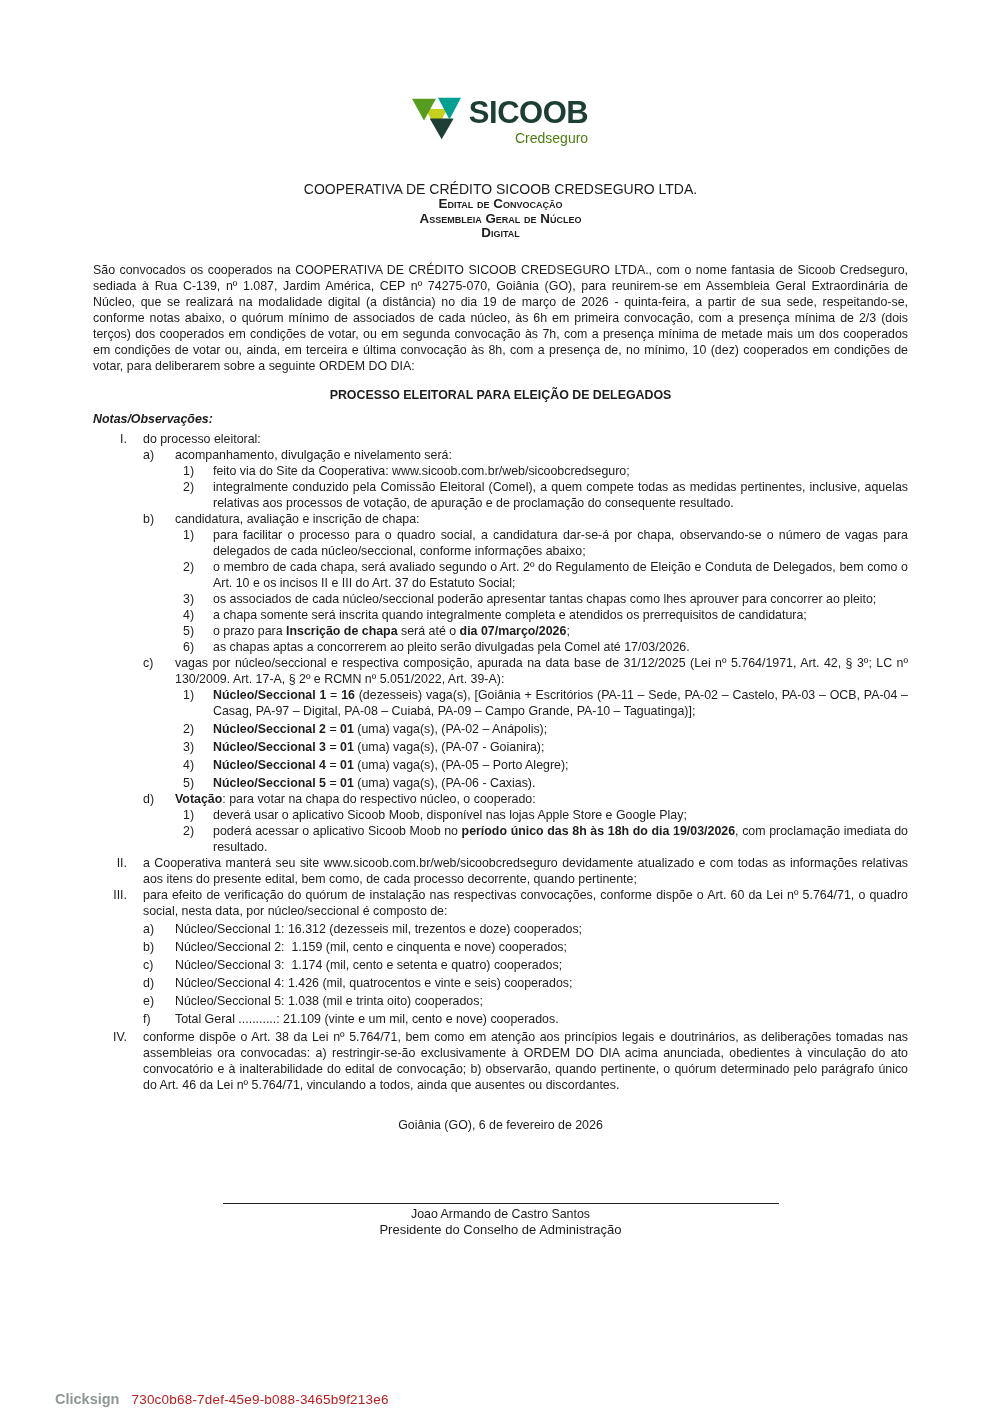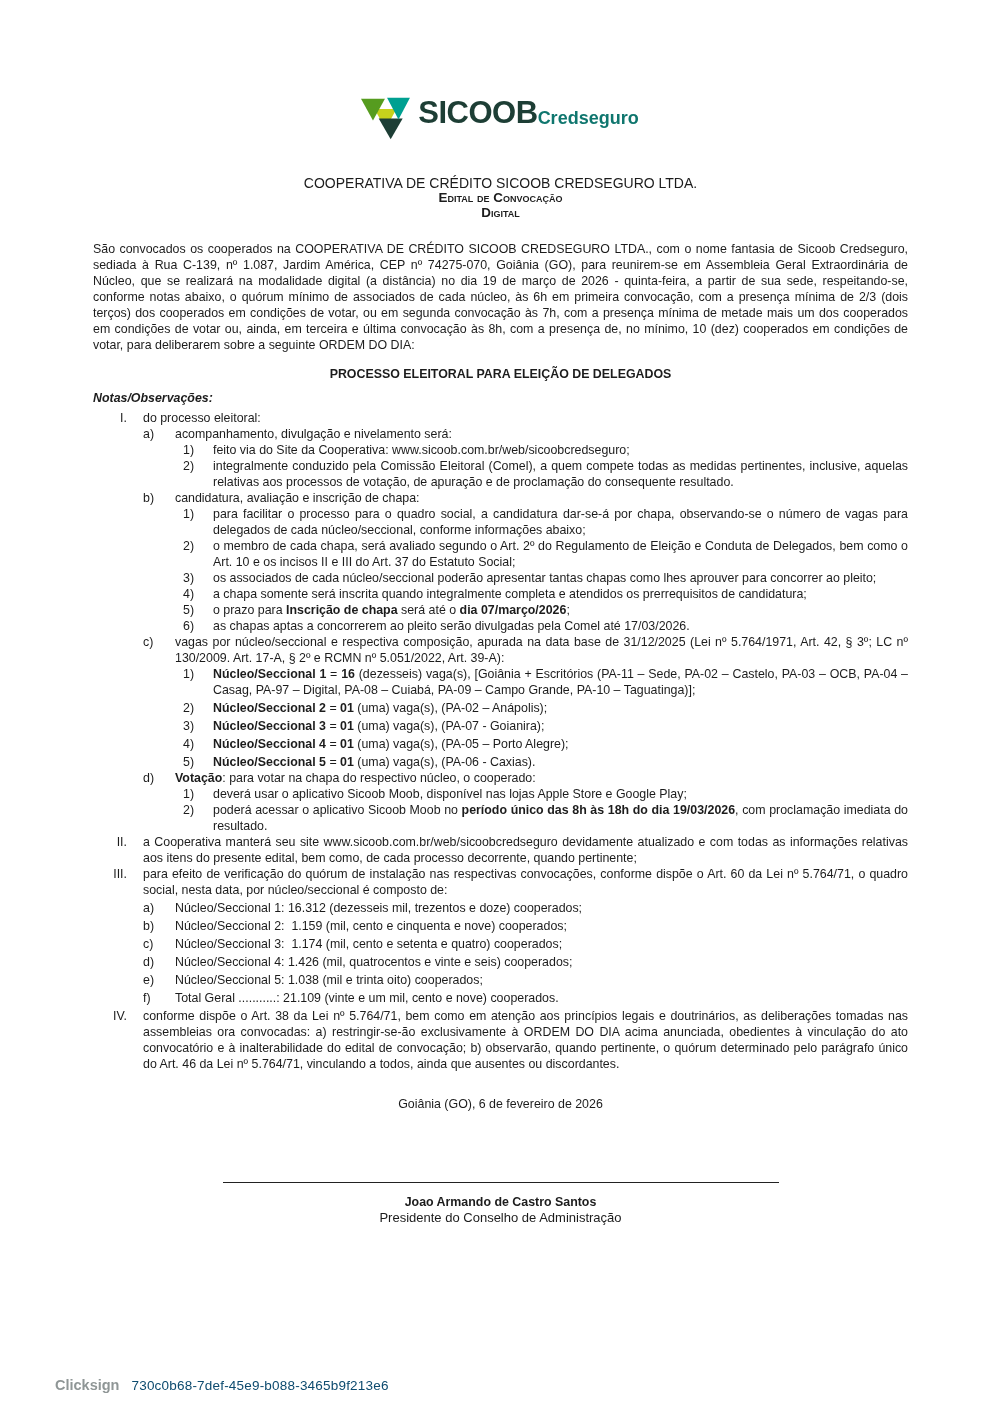--- a/index.html
+++ b/index.html
@@ -13,23 +13,23 @@
     font-size:12.4px;
     line-height:16px;
     color:#1c1c1c;
     overflow:hidden;
   }
   .content { padding:0 92px 0 93px; }
 
   
   .logo { display:flex; align-items:flex-start; gap:7px; width:fit-content; margin:97px auto 0 auto; }
   .logo-mark { width:50px; height:45px; display:block; }
-  .logo-textcol { display:flex; flex-direction:row; align-items:flex-end; }
+  .logo-textcol { display:flex; flex-direction:column; align-items:flex-end; }
   .logo-brand { font-weight:bold; font-size:31px; line-height:31px; letter-spacing:-0.5px; color:#1d3e35; }
-  .logo-sub { font-weight:bold; font-size:18px; line-height:20px; color:#0f766e; }
+  .logo-sub { font-weight:normal; font-size:14px; line-height:20px; color:#4d7c0f; }
 
   
   .company { text-align:center; margin-top:33px; font-size:14px; }
   .registration { text-align:center; font-size:12.7px; }
   .doc-titles { text-align:center; }
   .doc-title { font-weight:bold; font-variant:small-caps; font-size:13.4px; line-height:14.6px; }
 
   
   .intro { margin-top:21px; text-align:justify; }
   .order-title { margin-top:13px; text-align:center; font-weight:bold; }
@@ -44,26 +44,26 @@
   .m2 { width:16px; margin-right:16px; }
   .lvl3 { margin-left:90px; }
   .m3 { width:14px; margin-right:16px; }
   .gap2 { margin-top:2px; }
   .b { font-weight:bold; }
 
   .dateline { margin-top:24px; text-align:center; }
 
   .sig-block { margin-top:70px; text-align:center; }
   .sig-rule { width:556px; margin:0 auto; border-top:1.3px solid #222; }
-  .sig-name { margin-top:11px; font-weight:bold; text-align:center; }
+  .sig-name { margin-top:2px; font-weight:normal; text-align:center; }
   .sig-role { text-align:center; font-size:13px; }
 
-  .footer { position:absolute; left:55px; bottom:20px; display:flex; align-items:baseline; gap:12px; }
+  .footer { position:absolute; left:55px; bottom:6px; display:flex; align-items:baseline; gap:12px; }
   .footer-brand { font-weight:bold; font-size:14.5px; color:#8f9696; }
-  .footer-id { font-size:13.5px; color:#0c4a6e; letter-spacing:0.2px; }
+  .footer-id { font-size:13.5px; color:#b91c1c; letter-spacing:0.2px; }
 </style>
 </head>
 <body>
 
 <div class="page">
 
   <div class="logo">
     <svg class="logo-mark" viewBox="0 0 96 84" xmlns="http://www.w3.org/2000/svg">
       <polygon points="26,22 68,22 47,60" fill="#c6d11c"></polygon>
       <polygon points="34,40 80,40 57,80" fill="#1d3e35"></polygon>
@@ -75,20 +75,21 @@
       <div class="logo-sub">Credseguro</div>
     </div>
   </div>
 
   <div class="content">
 
     <div class="company">COOPERATIVA DE CRÉDITO SICOOB CREDSEGURO LTDA.</div>
 
     <div class="doc-titles">
       <div class="doc-title">Edital de Convocação</div>
+      <div class="doc-title">Assembleia Geral de Núcleo</div>
       <div class="doc-title">Digital</div>
     </div>
 
     <p class="intro">São convocados os cooperados na COOPERATIVA DE CRÉDITO SICOOB CREDSEGURO LTDA., com o nome fantasia de Sicoob Credseguro, sediada à Rua C-139, nº 1.087, Jardim América, CEP nº 74275-070, Goiânia (GO), para reunirem-se em Assembleia Geral Extraordinária de Núcleo, que se realizará na modalidade digital (a distância) no dia 19 de março de 2026 - quinta-feira, a partir de sua sede, respeitando-se, conforme notas abaixo, o quórum mínimo de associados de cada núcleo, às 6h em primeira convocação, com a presença mínima de 2/3 (dois terços) dos cooperados em condições de votar, ou em segunda convocação às 7h, com a presença mínima de metade mais um dos cooperados em condições de votar ou, ainda, em terceira e última convocação às 8h, com a presença de, no mínimo, 10 (dez) cooperados em condições de votar, para deliberarem sobre a seguinte ORDEM DO DIA:</p>
 
     <div class="order-title">PROCESSO ELEITORAL PARA ELEIÇÃO DE DELEGADOS</div>
 
     <div class="notes-label">Notas/Observações:</div>
 
     <div class="list">

